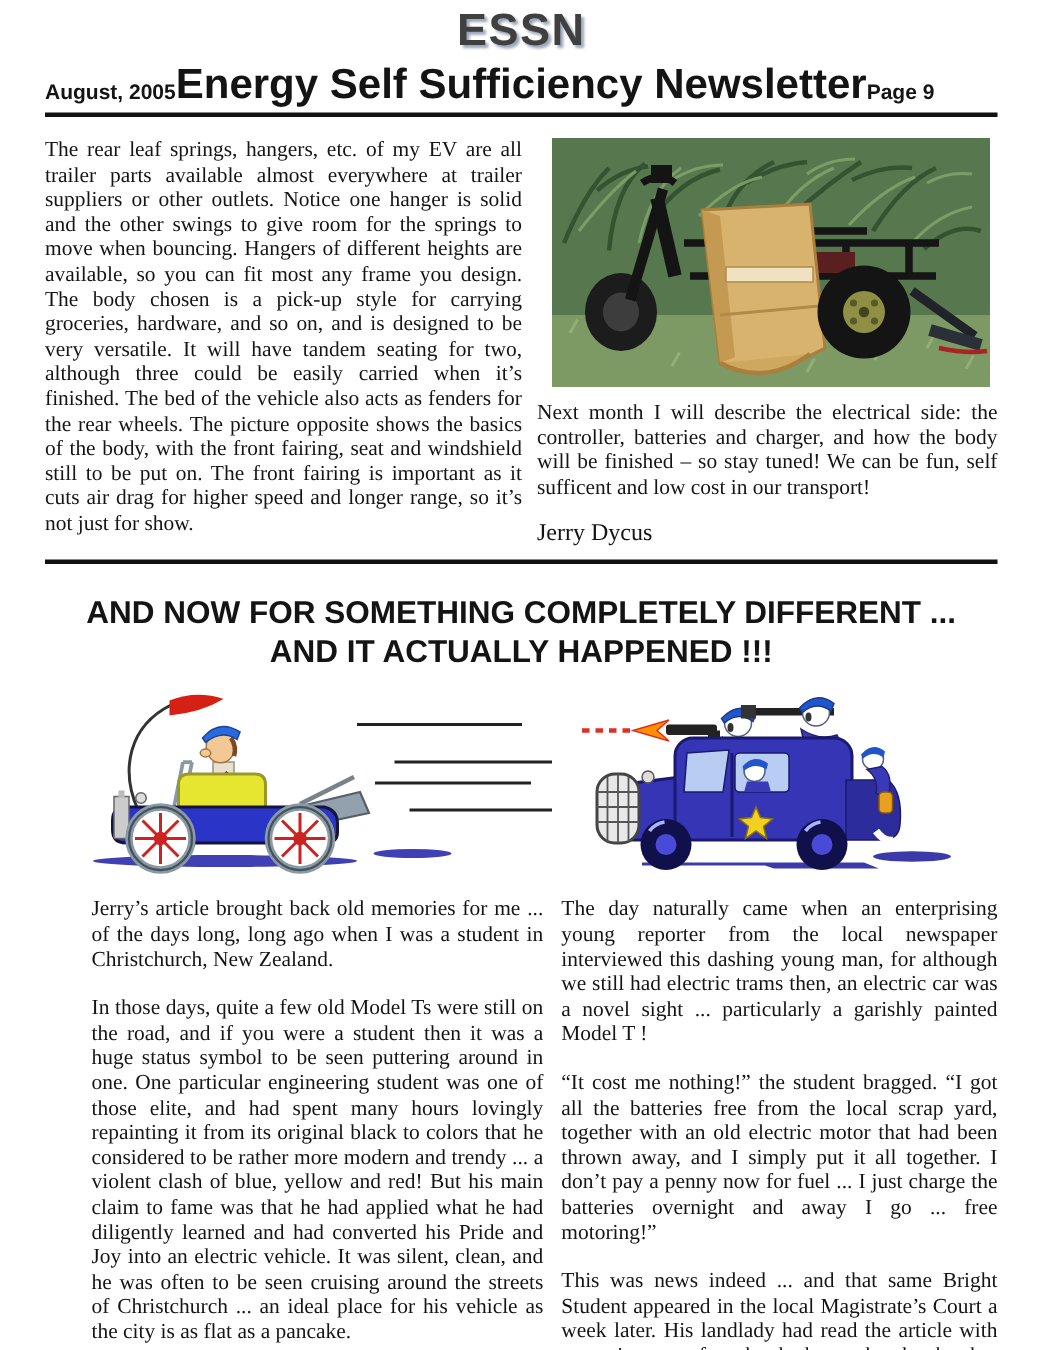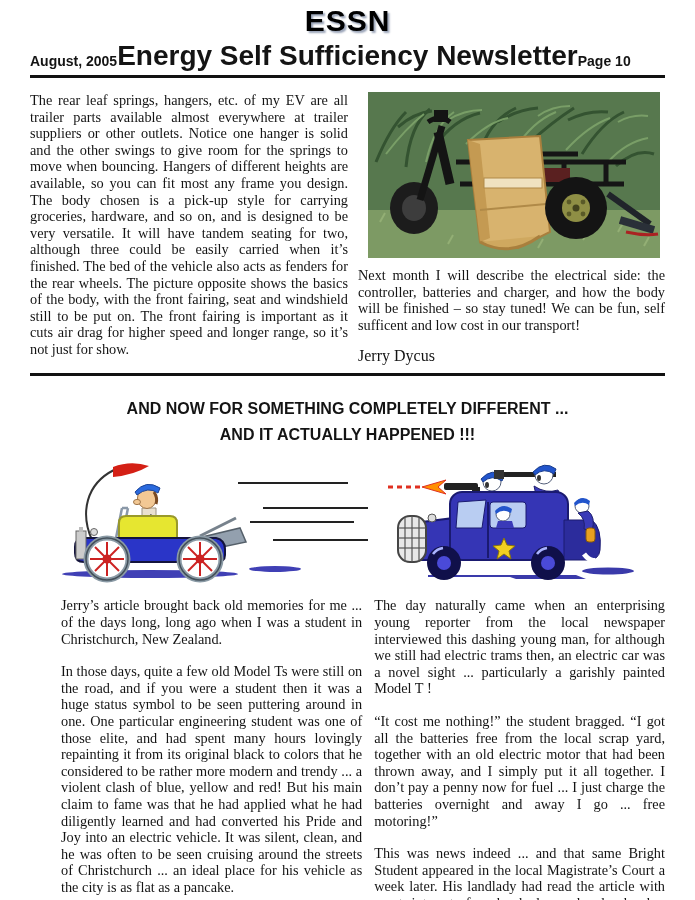--- a/index.html
+++ b/index.html
@@ -2,39 +2,39 @@
 <html><head>
 <meta charset="utf-8">
 <style>
   html,body{margin:0;padding:0;background:#ffffff;}
   body{width:695px;height:900px;overflow:hidden;font-family:"Liberation Serif",serif;color:#141414;}
   .page{padding:2px 30px 0 30px;width:635px;}
 
   
   .logo-row{text-align:center;margin-top:2px;}
   .logo{font-family:"Liberation Sans",sans-serif;font-weight:bold;font-size:30px;letter-spacing:1px;
-        color:#000000;text-shadow:2px 2px 2px #9aa4b8;}
+        color:#404040;text-shadow:2px 2px 2px #9aa4b8;}
   .masthead{display:flex;justify-content:flex-start;align-items:flex-end;
             border-bottom:3px solid #111;padding-bottom:3px;margin-top:2px;}
   .masthead .date,.masthead .pagelab{font-family:"Liberation Sans",sans-serif;font-weight:bold;font-size:14px;padding-bottom:3px;}
   .masthead .title{font-family:"Liberation Sans",sans-serif;font-weight:bold;font-size:28px;}
 
   
   .top-section{display:flex;gap:10px;margin-top:14px;}
   .col-l{width:318px;}
   .col-r{width:307px;}
   .body-text{font-size:14.3px;line-height:16.6px;text-align:justify;}
   .photo-wrap{width:292px;height:166px;margin-left:10px;}
   .caption{margin-top:9px;}
   .byline{margin-top:14px;font-size:16px;}
 
   .rule{border:none;border-top:3px solid #111;margin:8px 0 0 0;}
 
   
-  .headline{font-family:"Liberation Sans",sans-serif;font-weight:bold;font-size:16px;line-height:26px;
+  .headline{font-family:"Liberation Sans",sans-serif;font-weight:bold;font-size:21px;line-height:26px;
             text-align:center;margin-top:20px;}
 
   
   .cartoon-row{margin-top:10px;text-align:center;}
 
   
   .lower-section{display:flex;gap:12px;margin-top:10px;margin-left:31px;}
   .para{margin:0 0 16px 0;}
   .para:last-child{margin-bottom:0;}
 
@@ -45,21 +45,21 @@
 <body>
 
 <div class="page">
 
   <div class="logo-row">
     <span class="logo">ESSN</span>
   </div>
   <div class="masthead">
     <span class="date">August, 2005</span>
     <span class="title">Energy Self Sufficiency Newsletter</span>
-    <span class="pagelab">Page 10</span>
+    <span class="pagelab">Page 9</span>
   </div>
 
   <div class="top-section">
     <div class="col-l">
       <div class="body-text">The rear leaf springs, hangers, etc. of my EV are all trailer parts available almost everywhere at trailer suppliers or other outlets. Notice one hanger is solid and the other swings to give room for the springs to move when bouncing. Hangers of different heights are available, so you can fit most any frame you design.  The body chosen is a pick-up style for carrying groceries, hardware, and so on, and is designed to be very versatile.  It will have tandem seating for two, although three could be easily carried when it’s finished. The bed of the vehicle also acts as fenders for the rear wheels. The picture opposite shows the basics of the body, with the front fairing, seat and windshield still to be put on. The front fairing is important as it cuts air drag for higher speed and longer range,  so it’s not just for show.</div>
     </div>
     <div class="col-r">
       <div class="photo-wrap">
         <svg viewBox="0 0 292 166" width="292" height="166" aria-hidden="true">
           <rect width="292" height="166" fill="#57784e"></rect>

